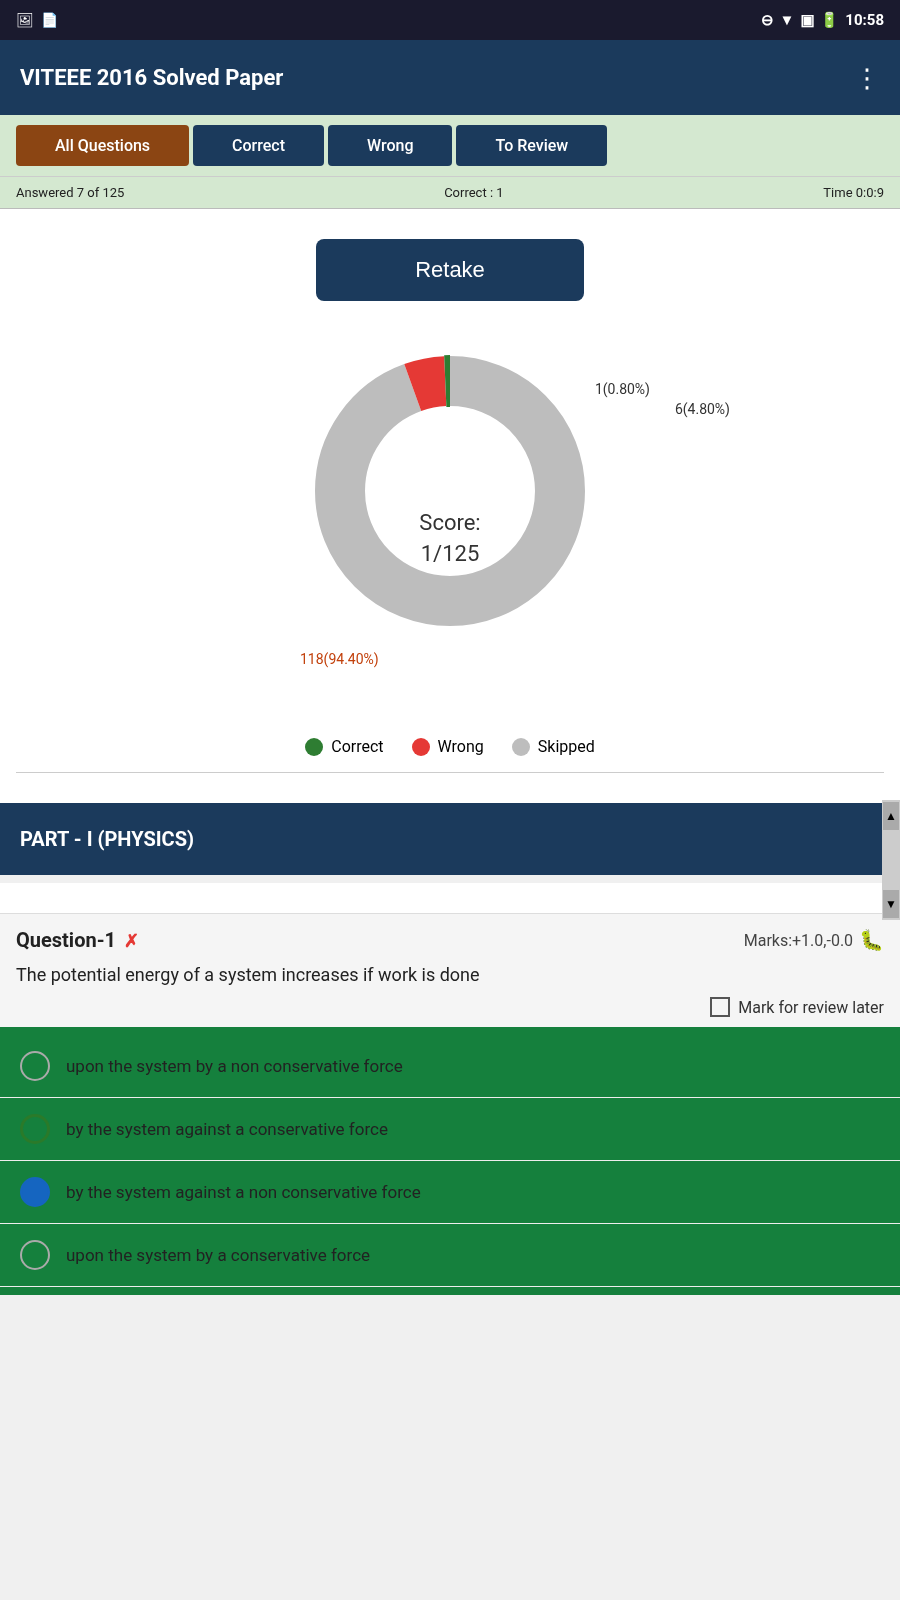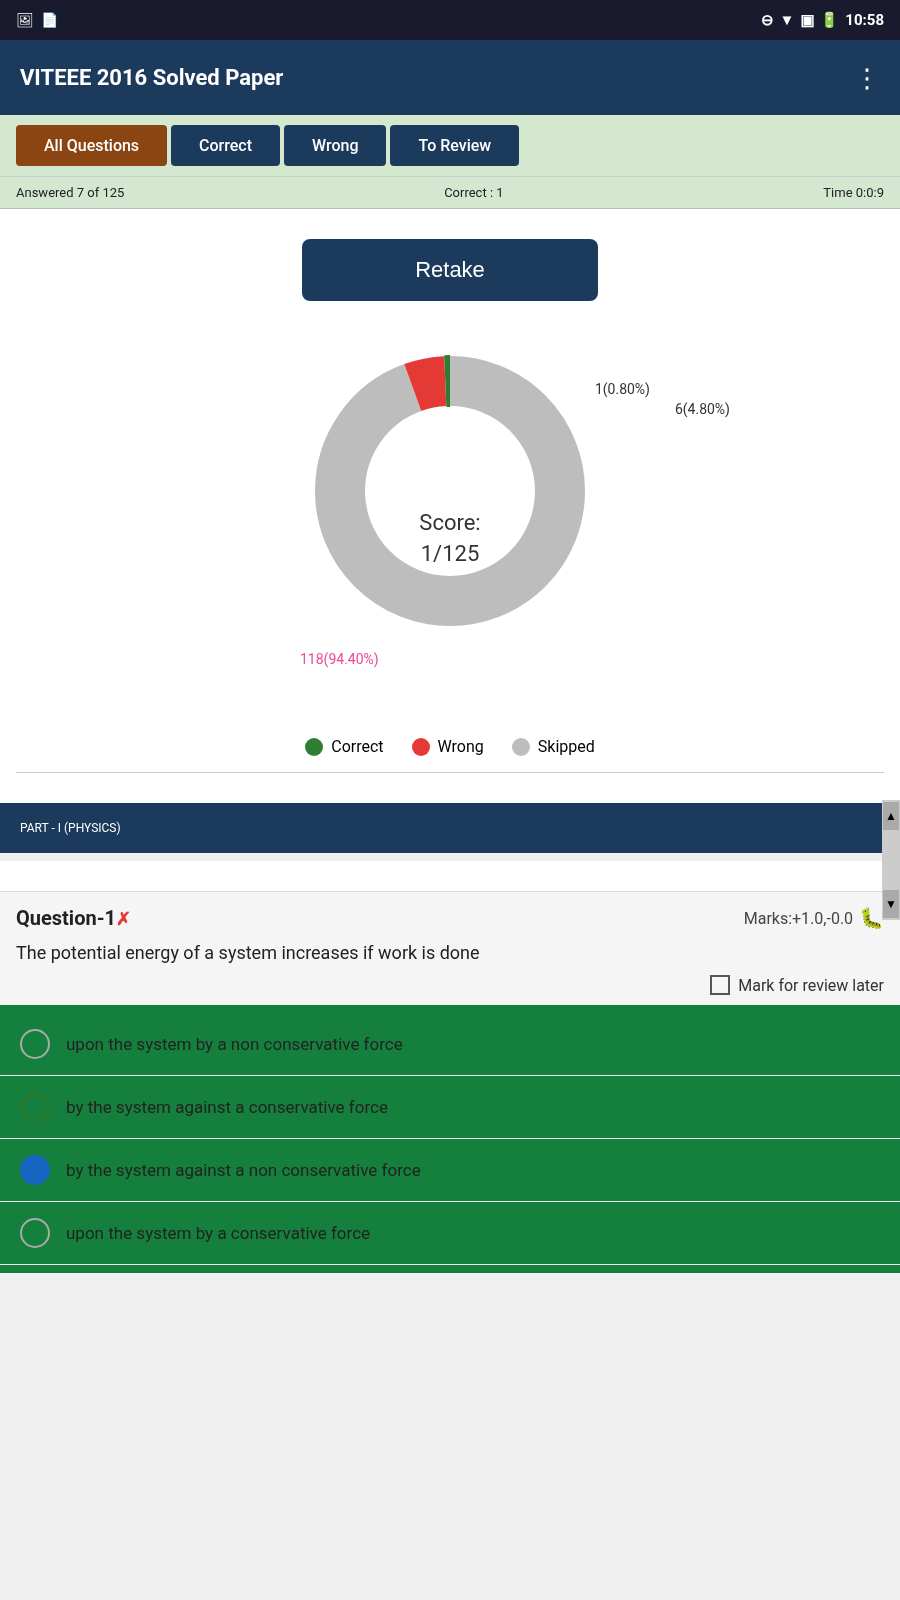--- a/index.html
+++ b/index.html
@@ -41,21 +41,21 @@
     
     .tab-bar {
       background: #d4e8d0;
       display: flex;
       align-items: center;
       padding: 10px 16px;
       gap: 4px;
       border-bottom: 1px solid #ccc;
     }
     .tab {
-      padding: 10px 27px;
+      padding: 10px 38px;
       border-radius: 4px;
       font-size: 16px;
       font-weight: 500;
       cursor: pointer;
       border: 1px solid transparent;
     }
     .tab.active {
       background: #8b4513;
       color: white;
     }
@@ -77,21 +77,21 @@
 
     
     .main-content {
       background: white;
       padding: 20px 16px;
     }
 
     
     .retake-btn {
       display: block;
-      width: 296px;
+      width: 268px;
       margin: 10px auto 20px;
       padding: 18px;
       background: #1b3a5c;
       color: white;
       border: none;
       border-radius: 8px;
       font-size: 22px;
       cursor: pointer;
       text-align: center;
     }
@@ -167,23 +167,23 @@
     .divider {
       height: 1px;
       background: #ccc;
       margin: 10px 0;
     }
 
     
     .part-header {
       background: #1b3a5c;
       color: white;
-      font-size: 12px;
-      font-weight: normal;
-      padding: 18px 20px;
+      font-size: 20px;
+      font-weight: bold;
+      padding: 24px 20px;
       margin-bottom: 8px;
     }
 
     
     .question-section {
       background: #f5f5f5;
       border-top: 1px solid #ddd;
       padding: 0;
     }
 
@@ -194,20 +194,21 @@
       padding: 14px 16px 8px;
       background: #f5f5f5;
     }
 
     .question-title {
       font-size: 20px;
       font-weight: bold;
       color: #222;
       display: flex;
       align-items: center;
+      gap: 8px;
     }
 
     .question-marks {
       font-size: 16px;
       color: #444;
       display: flex;
       align-items: center;
       gap: 6px;
     }
 
@@ -362,21 +363,21 @@
 
       <div class="donut-center-text">
         <div>Score:</div>
         <div>1/125</div>
       </div>
     </div>
 
     <div style="position:relative; width:340px; height:60px;">
       <span style="position:absolute; top:-280px; right:-30px; font-size:14px; color:#333;">1(0.80%)</span>
       <span style="position:absolute; top:-260px; right:-110px; font-size:14px; color:#333;">6(4.80%)</span>
-      <span style="position:absolute; top:-10px; left:20px; font-size:14px; color:#ec4899;">118(94.40%)</span>
+      <span style="position:absolute; top:-10px; left:20px; font-size:14px; color:#c2410c;">118(94.40%)</span>
     </div>
   </div>
 
   <div class="legend">
     <div class="legend-item">
       <div class="legend-dot" style="background:#2e7d32;"></div>
       <span>Correct</span>
     </div>
     <div class="legend-item">
       <div class="legend-dot" style="background:#e53935;"></div>

